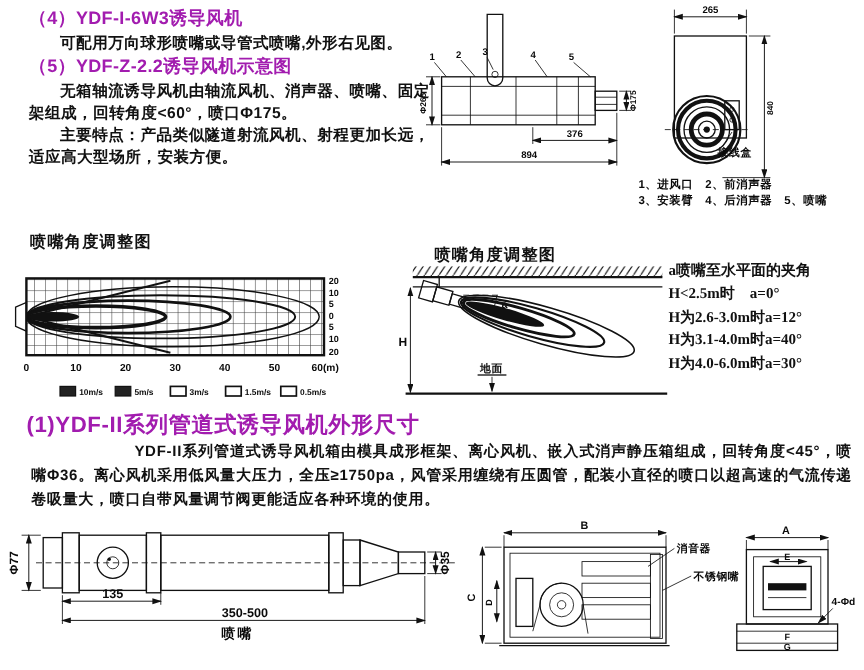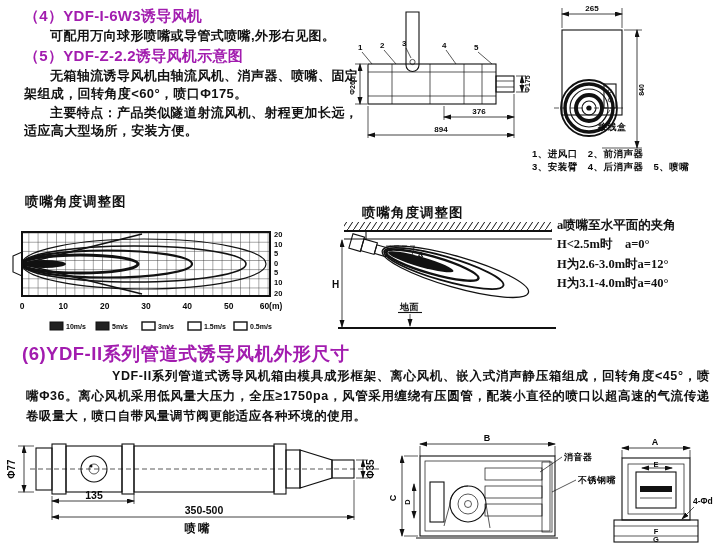--- a/index.html
+++ b/index.html
@@ -234,23 +234,24 @@
   <line x1="68" y1="92.5" x2="92" y2="92.5" class="ln"></line>
   <line x1="80" y1="94" x2="80" y2="106" class="thin" marker-end="url(#ar)"></line>
   <line x1="8" y1="108" x2="226" y2="108" class="thick"></line>
 </svg>
 
 <div id="angle-table" class="abs" style="left:557px;top:216px;width:162px">
   <div>a喷嘴至水平面的夹角</div>
   <div>H&lt;2.5m时　a=0°</div>
   <div>H为2.6-3.0m时a=12°</div>
   <div>H为3.1-4.0m时a=40°</div>
+  <div>H为4.0-6.0m时a=30°</div>
 </div>
 
-<h2 id="sec6-heading" class="abs" style="left:22px;top:341px">(6)YDF-II系列管道式诱导风机外形尺寸</h2>
+<h2 id="sec6-heading" class="abs" style="left:22px;top:341px">(1)YDF-II系列管道式诱导风机外形尺寸</h2>
 <p id="sec6-body" class="abs" style="left:26px;top:367px;width:684px">YDF-II系列管道式诱导风机箱由模具成形框架、离心风机、嵌入式消声静压箱组成，回转角度&lt;45°，喷嘴Φ36。离心风机采用低风量大压力，全压≥1750pa，风管采用缠绕有压圆管，配装小直径的喷口以超高速的气流传递卷吸量大，喷口自带风量调节阀更能适应各种环境的使用。</p>
 
 <svg class="abs" style="left:6px;top:430px" width="382" height="126" viewBox="0 0 382 126">
   <line x1="24" y1="39" x2="376" y2="39" class="dash"></line>
 
   <line x1="12" y1="16" x2="28" y2="16" class="thin"></line>
   <line x1="12" y1="62" x2="28" y2="62" class="thin"></line>
   <line x1="18" y1="16" x2="18" y2="62" class="dimln" marker-start="url(#ar)" marker-end="url(#ar)"></line>
   <text x="9" y="39" style="font-size:10px" text-anchor="middle" transform="rotate(-90 9 39)">Φ77</text>
 

